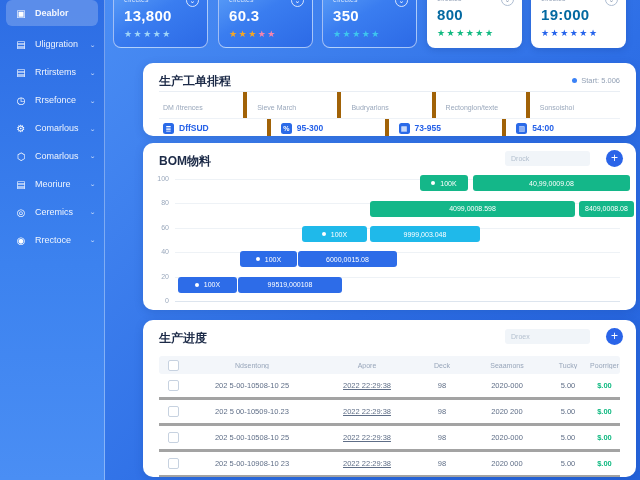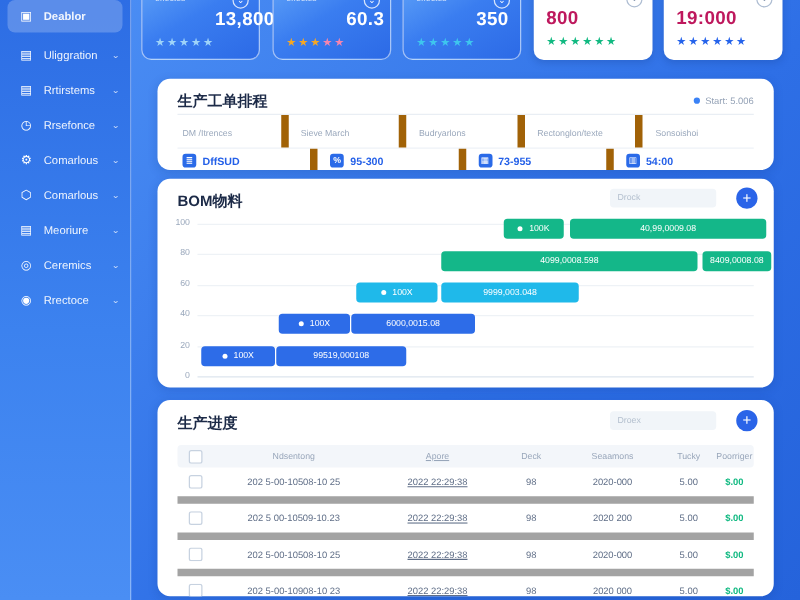--- a/index.html
+++ b/index.html
@@ -41,46 +41,46 @@
   .stat-label{position:absolute;left:10px;top:11px;font-size:7px;}
   .blue .stat-label{color:rgba(255,255,255,.75);}
   .white .stat-label{color:#9aa7bb;}
   .stat-ico{
     position:absolute;right:8px;top:9px;width:11px;height:11px;border-radius:50%;
     font-size:7px;line-height:11px;text-align:center;
   }
   .blue .stat-ico{border:1px solid rgba(255,255,255,.8);color:#fff;}
   .white .stat-ico{border:1px solid #aebdd2;color:#8696ad;}
   .stat-value{position:absolute;left:10px;top:22px;font-size:15px;font-weight:bold;letter-spacing:.3px;}
-  .blue .stat-value{color:#ffffff;margin-left:48px;}
-  .white .stat-value{color:#be185d;}
+  .blue .stat-value{color:#ffffff;}
+  .white .stat-value{color:#0369a1;}
   .stat-stars{position:absolute;left:10px;top:44px;font-size:9px;letter-spacing:1.5px;white-space:nowrap;}
   
   .panel{
-    position:absolute;left:126px;width:493px;background:#fff;border-radius:10px;
+    position:absolute;left:143px;width:493px;background:#fff;border-radius:10px;
     box-shadow:0 2px 8px rgba(20,60,140,.22);box-sizing:border-box;overflow:hidden;
   }
   .panel-title{position:absolute;left:16px;top:10px;font-size:12px;font-weight:bold;color:#1c2a47;}
   .search-box{
     position:absolute;top:8px;height:15px;border:none;background:#f1f5f9;border-radius:3px;
     font-size:7px;color:#6b7a90;padding:0 6px;box-sizing:border-box;outline:none;
   }
   .search-box::placeholder{color:#b4c0cf;}
   .plus-btn{
     position:absolute;right:13px;top:7px;width:17px;height:17px;border-radius:50%;
     background:#2a64e8;color:#fff;font-size:12px;line-height:16px;text-align:center;cursor:pointer;
   }
   
   .sched-table{position:absolute;left:16px;right:16px;top:28px;border-top:1px solid #e9eef4;border-bottom:1px solid #e9eef4;}
   .sched-row{display:flex;}
   .sched-row.hdr{border-bottom:1px solid #eef2f7;}
-  .sched-cell{flex:1;box-sizing:border-box;padding:4px 0 4px 10px;border-left:6px solid #a16207;}
+  .sched-cell{flex:1;box-sizing:border-box;padding:4px 0 4px 10px;border-left:4px solid #a16207;}
   .sched-cell:first-child{border-left:none;padding-left:4px;}
   .sched-hdr-text{font-size:7px;color:#9aa8bc;}
-  .sched-val{display:flex;align-items:center;font-size:8.5px;font-weight:bold;color:#2460e8;}
+  .sched-val{display:flex;font-size:8.5px;font-weight:bold;color:#2460e8;}
   .sched-val-ic{
     width:11px;height:11px;margin-right:5px;background:#2a6ae8;color:#fff;border-radius:2.5px;
     font-size:7px;line-height:11px;text-align:center;flex:0 0 auto;
   }
   .sched-val-ic.round{border-radius:50%;background:#2257e0;}
   .sched-status{position:absolute;right:16px;top:13px;font-size:7.5px;color:#94a2b6;display:flex;align-items:center;}
   .sched-status .dot{width:5px;height:5px;border-radius:50%;margin-right:4px;}
   
   .chart{position:absolute;left:0;top:30px;right:0;bottom:0;}
   .tick-label{position:absolute;font-size:7px;color:#9aa8bc;width:22px;text-align:right;}
@@ -88,21 +88,21 @@
   .grid-line.zero{background:#dde5ee;}
   .gbar{
     position:absolute;height:16px;border-radius:3px;color:#fff;font-size:7px;
     display:flex;align-items:center;justify-content:center;white-space:nowrap;overflow:hidden;
   }
   .gbar .bdot{width:4px;height:4px;border-radius:50%;background:#fff;margin-right:5px;flex:0 0 auto;}
   
   .prog-table{position:absolute;left:16px;right:16px;top:36px;}
   .prog-hdr{display:flex;background:#f3f6fa;border-radius:3px;height:18px;align-items:center;}
   .prog-hdr .pc{font-size:7px;color:#98a6ba;}
-  .prog-row{display:flex;height:23px;align-items:center;border-bottom:6px solid #a3a3a3;}
+  .prog-row{display:flex;height:23px;align-items:center;border-bottom:3px solid #a3a3a3;}
   .pc{box-sizing:border-box;text-align:center;overflow:hidden;white-space:nowrap;}
   .pc0{width:28px;}
   .pc1{width:130px;}
   .pc2{width:100px;text-decoration:underline;}
   .pc3{width:50px;}
   .pc4{width:80px;}
   .pc5{width:42px;}
   .pc6{width:31px;text-align:center;}
   .prog-row .pc{font-size:7.5px;color:#5f6e87;}
   .prog-row .pc6{color:#10b981;font-weight:bold;}

